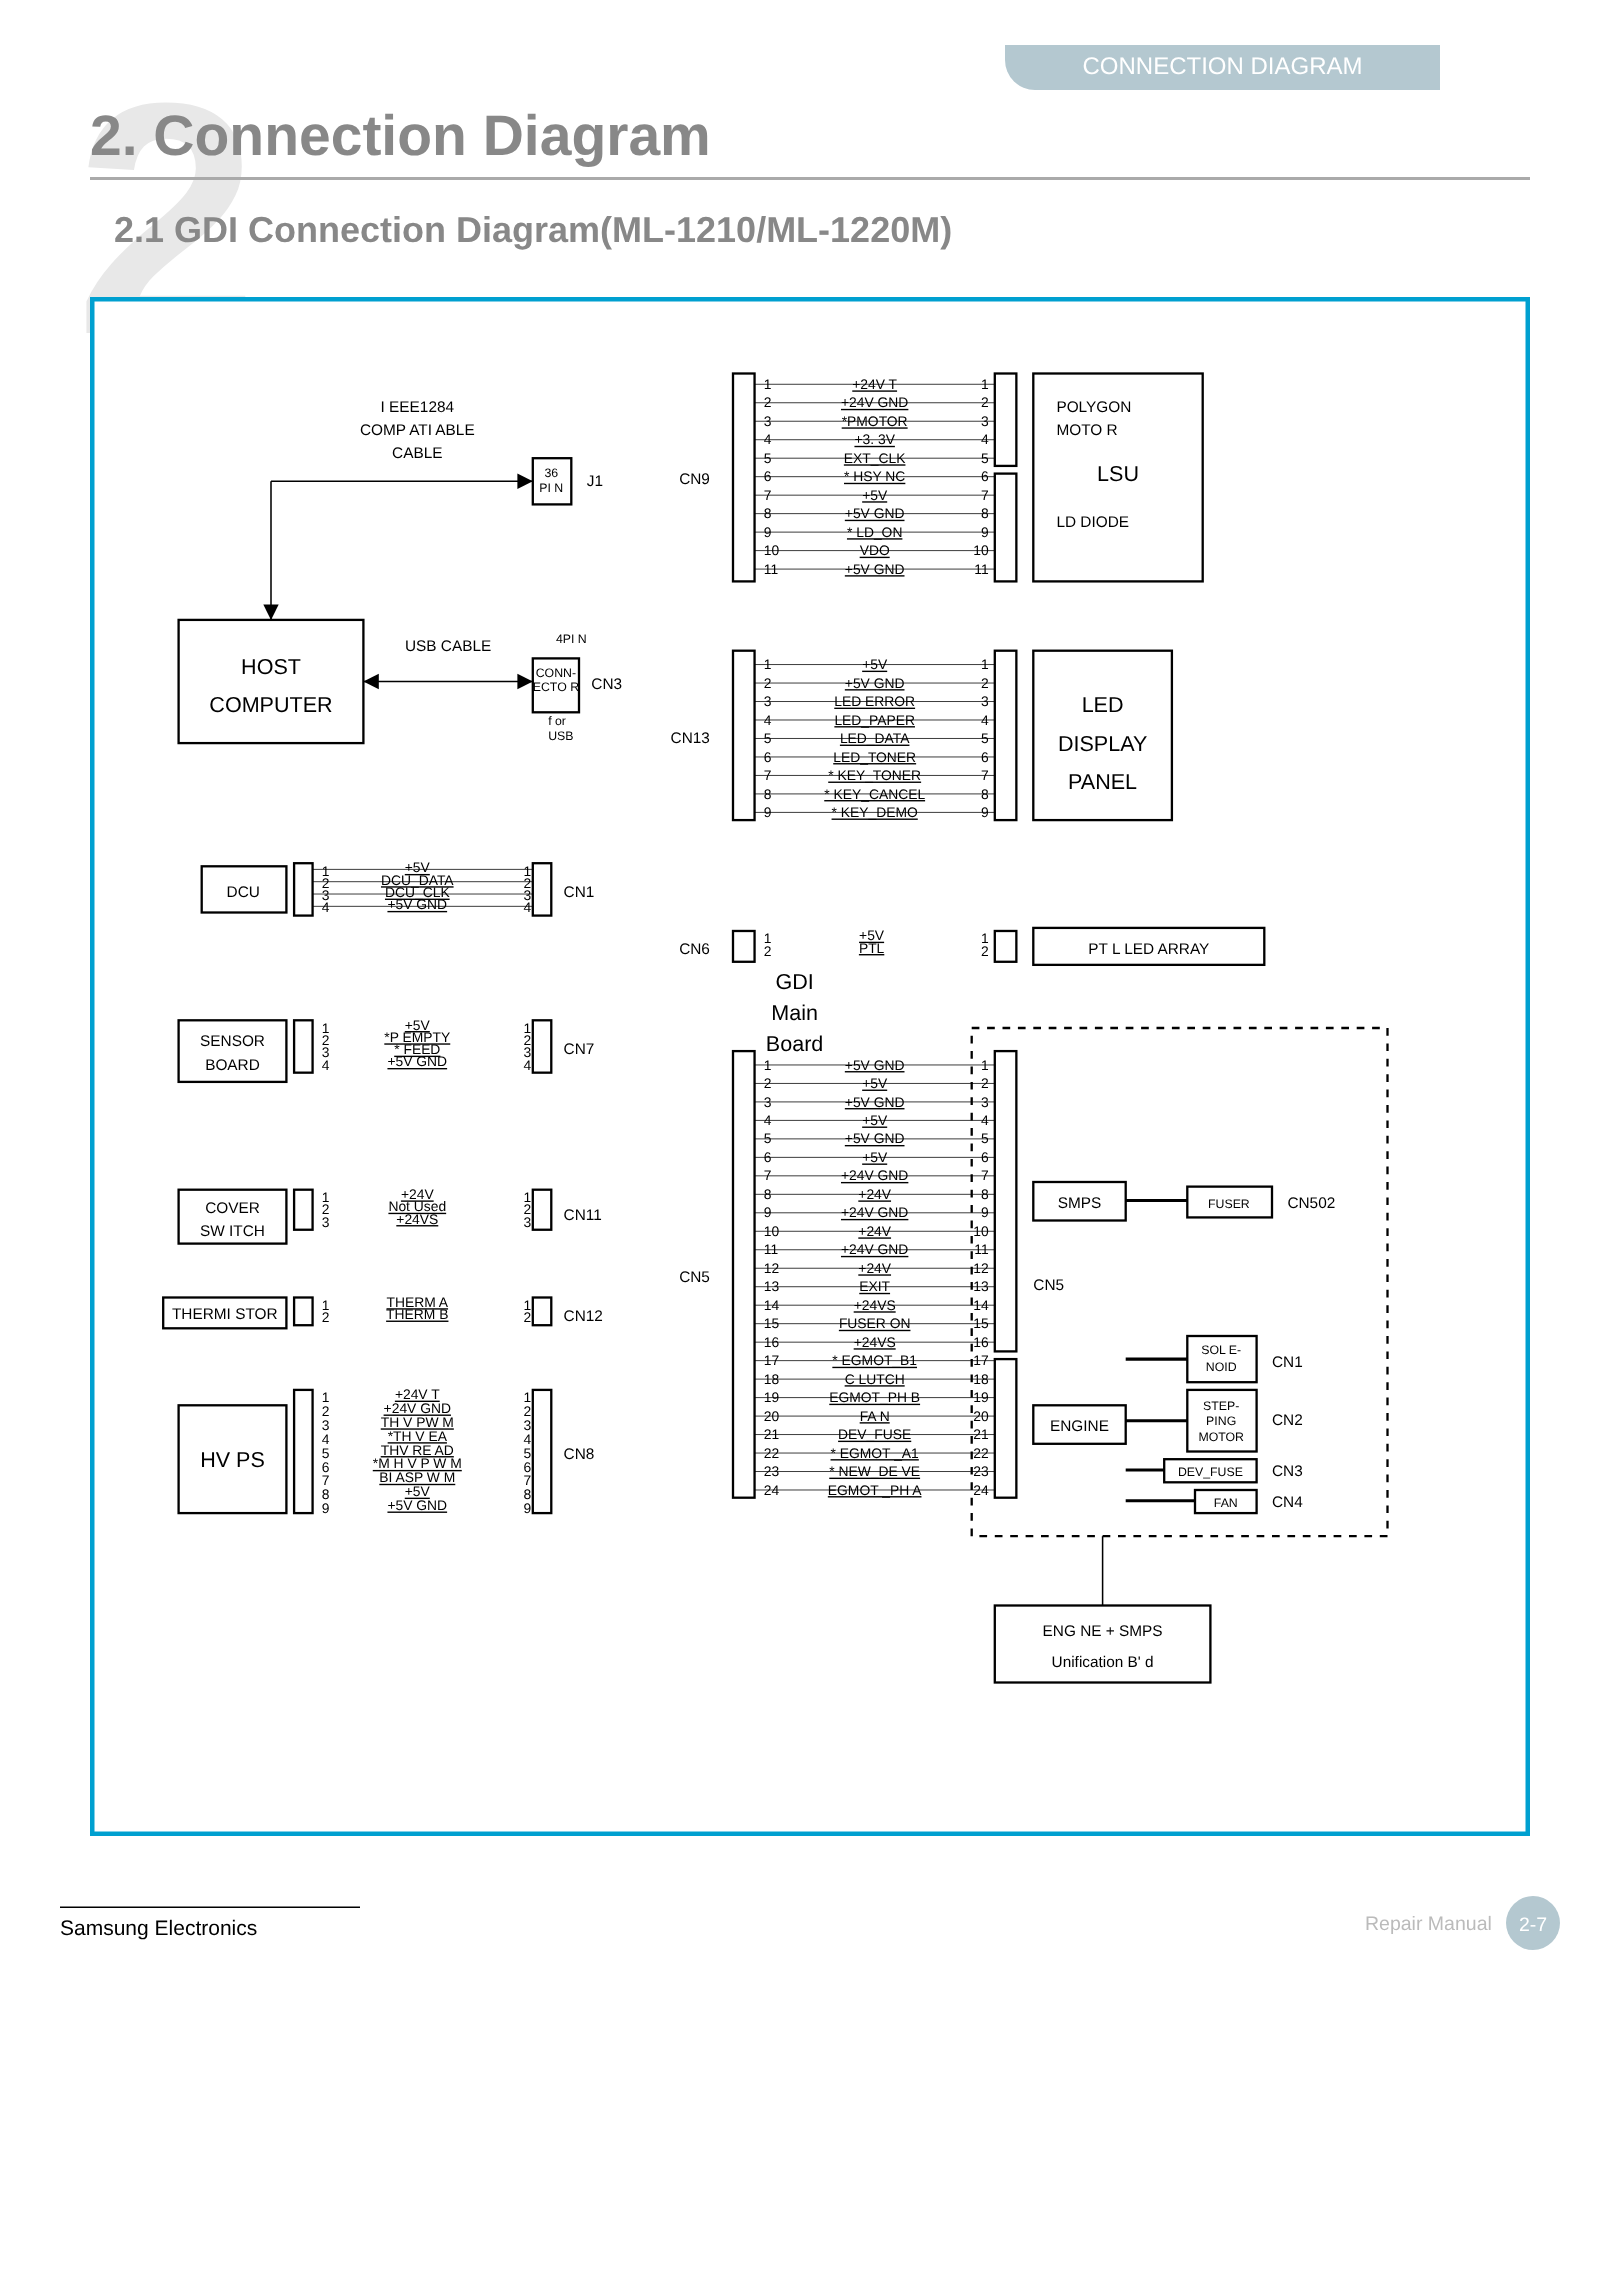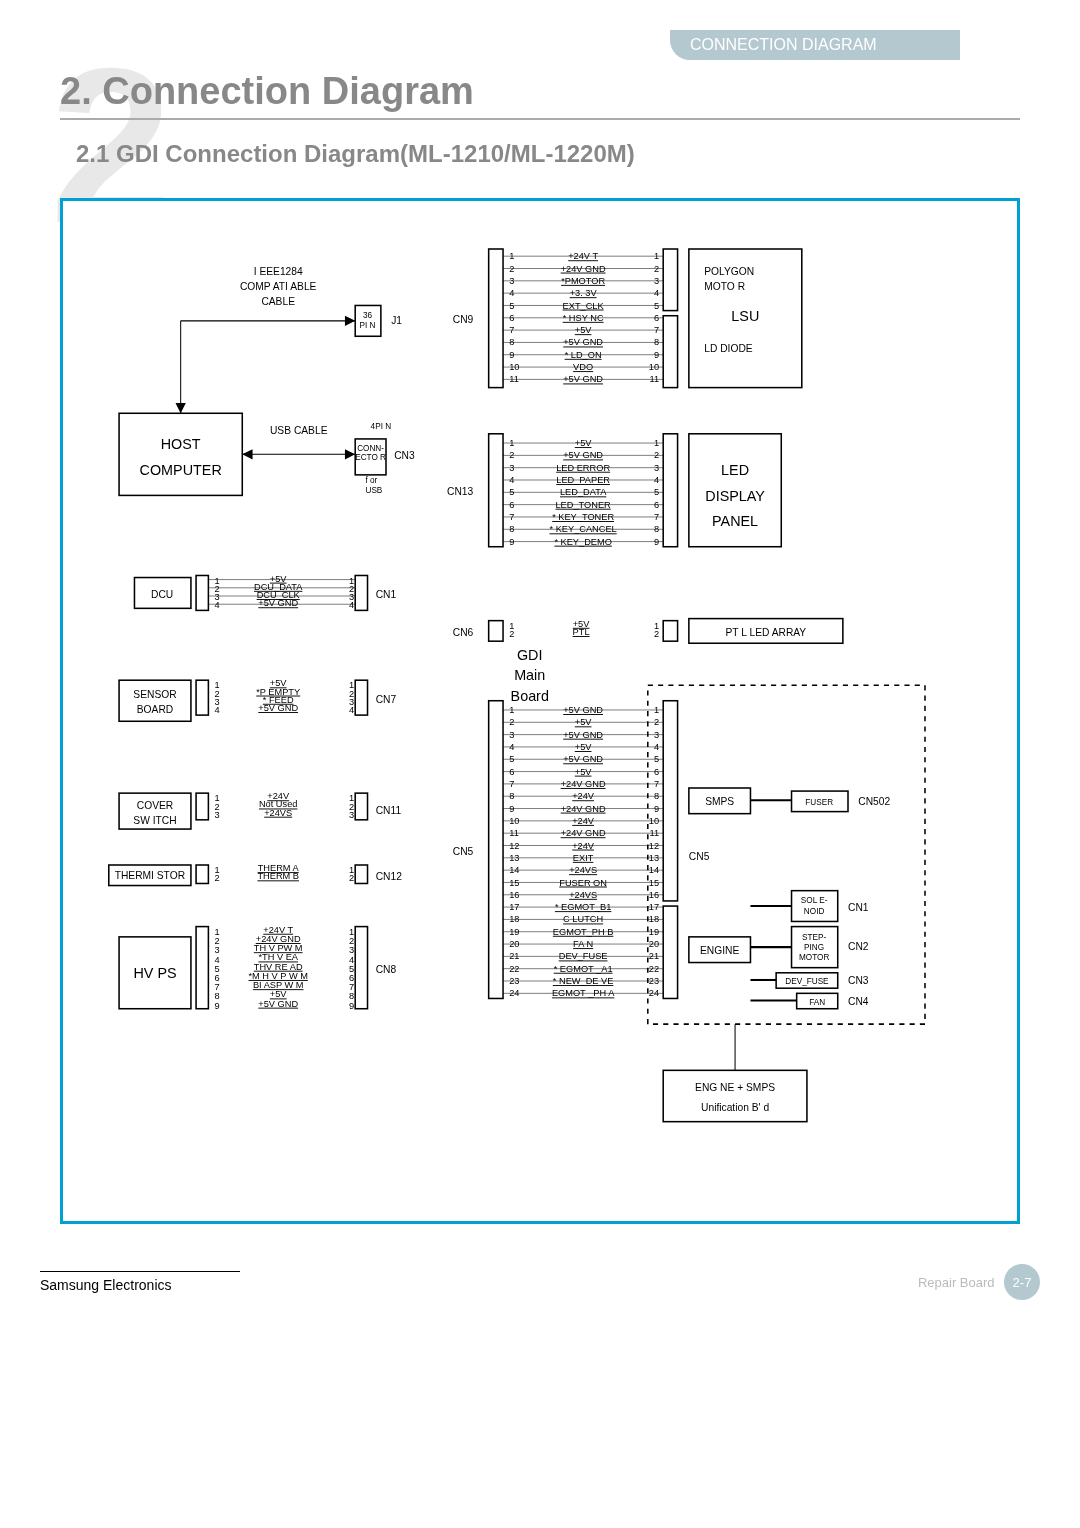--- a/index.html
+++ b/index.html
@@ -1,16 +1,16 @@
 <!DOCTYPE html>
 <html><head>
 <meta charset="utf-8">
 <style>
 body{margin:0;padding:0;font-family:Arial,sans-serif;background:#fff;width:1080px}
-.header-tab{background:#b4c8d0;color:#fff;padding:6px 20px;border-radius:0 0 0 20px;width:250px;margin-left:auto;margin-right:120px;margin-top:30px;font-size:16px;}
+.header-tab{background:#b4c8d0;color:#fff;padding:6px 20px;border-radius:0 0 0 20px;width:250px;margin-left:auto;margin-right:120px;margin-top:30px;font-size:16px;text-align:center}
 .big2{position:absolute;top:20px;left:50px;font-size:220px;color:#e8e8e8;font-weight:bold;z-index:0}
 .content{position:relative;z-index:1;padding:0 60px}
 .title{color:#888;font-size:38px;font-weight:bold;margin:10px 0 5px 0;border-bottom:2px solid #aaa;padding-bottom:5px}
 .subtitle{color:#888;font-size:24px;font-weight:bold;margin:20px 16px}
 .diagram-box{border:3px solid #00a0d0;margin:30px 0;padding:15px;position:relative;height:990px;background:#fff}
 svg{width:100%;height:100%}
 .block{fill:none;stroke:#000;stroke-width:1.5}
 .label{font-size:14px;font-family:Arial}
 .label-sm{font-size:10px;font-family:Arial}
 .label-xs{font-size:8px;font-family:Arial}
@@ -435,16 +435,16 @@
 <text class="label-sm" x="640" y="870" text-anchor="middle">Unification B' d</text>
 <line x1="640" y1="785" x2="640" y2="830" stroke="#000"></line>
 
 </svg>
 </div>
 </div>
 
 <div class="footer">
 <div class="footer-left">Samsung Electronics</div>
 <div>
-<span class="footer-right">Repair Board</span>
+<span class="footer-right">Repair Manual</span>
 <span class="page-num">2-7</span>
 </div>
 </div>
 
 </body></html>

